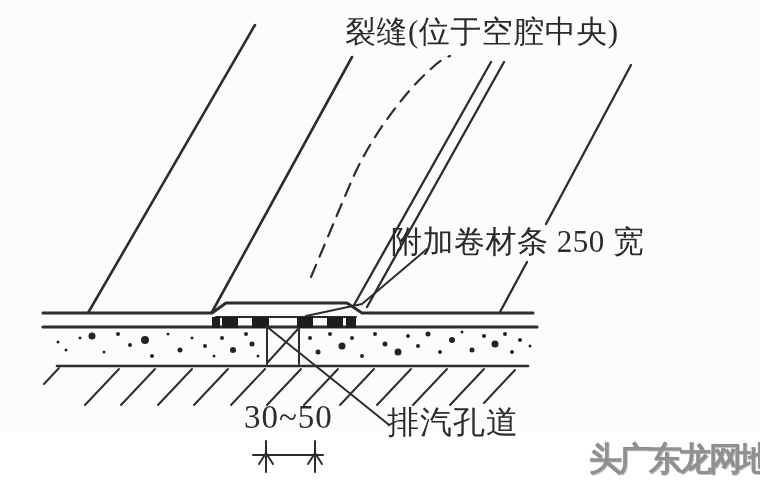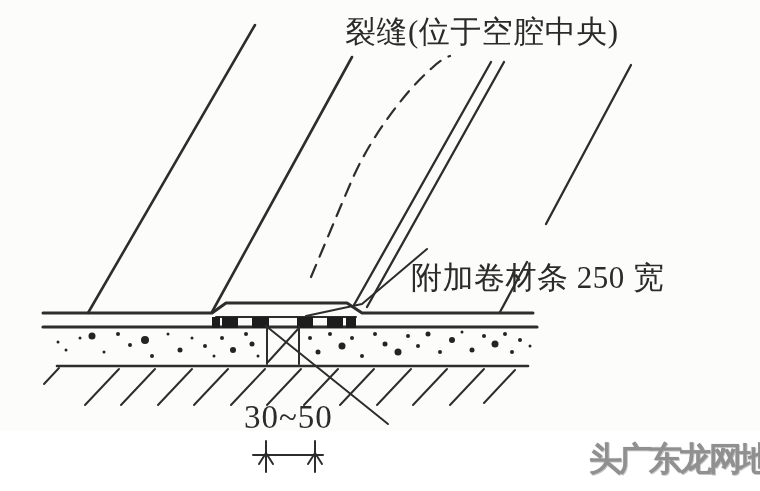--- a/index.html
+++ b/index.html
@@ -13,21 +13,21 @@
     background:#fcfcfa;
     padding-left:36px;
   }
   .linework{position:absolute;left:0;top:0;width:760px;height:491px;}
   .lbl{
     position:absolute;color:#2b2b2b;white-space:nowrap;
     font-family:"Liberation Serif","DejaVu Serif",serif;
     line-height:1.05;
   }
   .lbl-crack{left:345px;top:16px;font-size:31px;letter-spacing:0.5px;}
-  .lbl-strip{left:411px;top:226px;font-size:31px;letter-spacing:0.5px;margin-top:36px;}
+  .lbl-strip{left:391px;top:226px;font-size:31px;letter-spacing:0.5px;}
   .lbl-vent{left:387px;top:406px;font-size:32px;letter-spacing:1px;}
   .lbl-dim{left:244px;top:400px;font-size:33px;letter-spacing:1px;}
   .watermark{
     position:absolute;left:589px;top:437px;
     font-size:33px;font-weight:bold;letter-spacing:-3px;
     color:#909090;
     text-shadow:0 0 1px #aaaaaa,1px 1px 0 #c8c8c8;
     font-family:"Liberation Sans","DejaVu Sans",sans-serif;
     white-space:nowrap;
   }
@@ -147,16 +147,17 @@
       <path d="M308,464 L315,453 L322,464"></path>
     </g>
   </svg>
 
   <div class="lbl lbl-crack">裂缝(位于空腔中央)</div>
 
   <div class="lbl lbl-strip">附加卷材条 250 宽</div>
 
   <div class="lbl lbl-dim">30~50</div>
 
+  <div class="lbl lbl-vent">排汽孔道</div>
 
   <div class="watermark">头广东龙网地</div>
 
 </div>
 
 </body></html>

